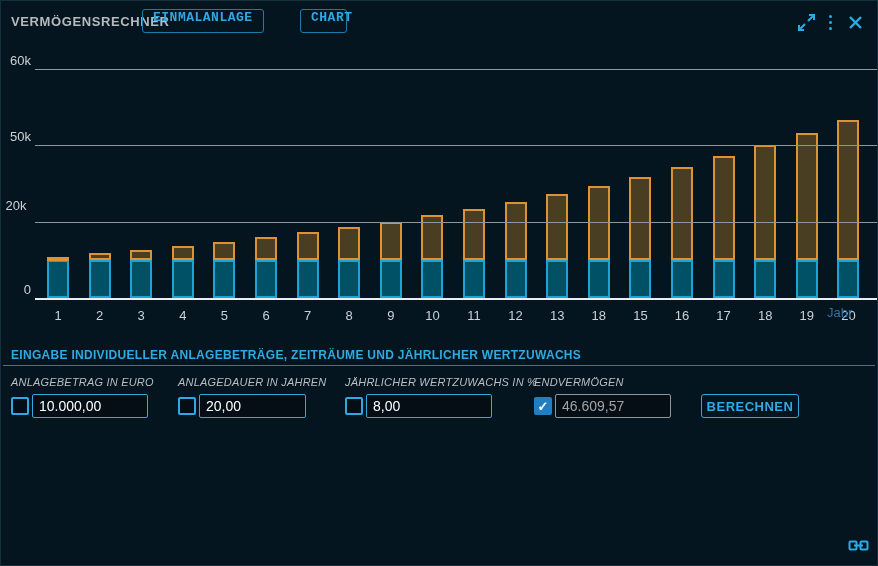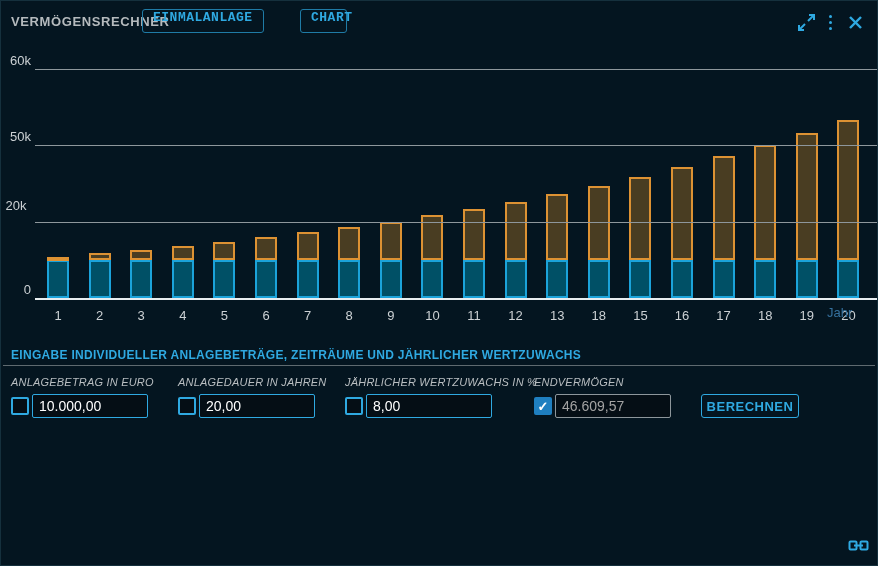--- a/index.html
+++ b/index.html
@@ -189,21 +189,21 @@
 
   <div class="section-title">EINGABE INDIVIDUELLER ANLAGEBETRÄGE, ZEITRÄUME UND JÄHRLICHER WERTZUWACHS</div>
   <div class="section-rule"></div>
 
   <div id="fields">
       <div class="field-label" style="left: 10px;">ANLAGEBETRAG IN EURO</div>
       <div class="checkbox" style="left: 10px;"></div>
       <input class="field-input" type="text" value="10.000,00" style="left: 31px; width: 116px;">
       <div class="field-label" style="left: 177px;">ANLAGEDAUER IN JAHREN</div>
       <div class="checkbox" style="left: 177px;"></div>
-      <input class="field-input" type="text" value="20,00" style="left: 198px; width: 116px;">
+      <input class="field-input" type="text" value="20,00" style="left: 198px; width: 107px;">
       <div class="field-label" style="left: 344px;">JÄHRLICHER WERTZUWACHS IN %</div>
       <div class="checkbox" style="left: 344px;"></div>
       <input class="field-input" type="text" value="8,00" style="left: 365px; width: 126px;">
       <div class="field-label" style="left: 533px;">ENDVERMÖGEN</div>
       <div class="checkbox checked" style="left: 533px;">✓</div>
       <input class="field-input disabled" type="text" readonly="" value="46.609,57" style="left: 554px; width: 116px;">
     </div>
 
   <button class="calc-btn">BERECHNEN</button>
 

